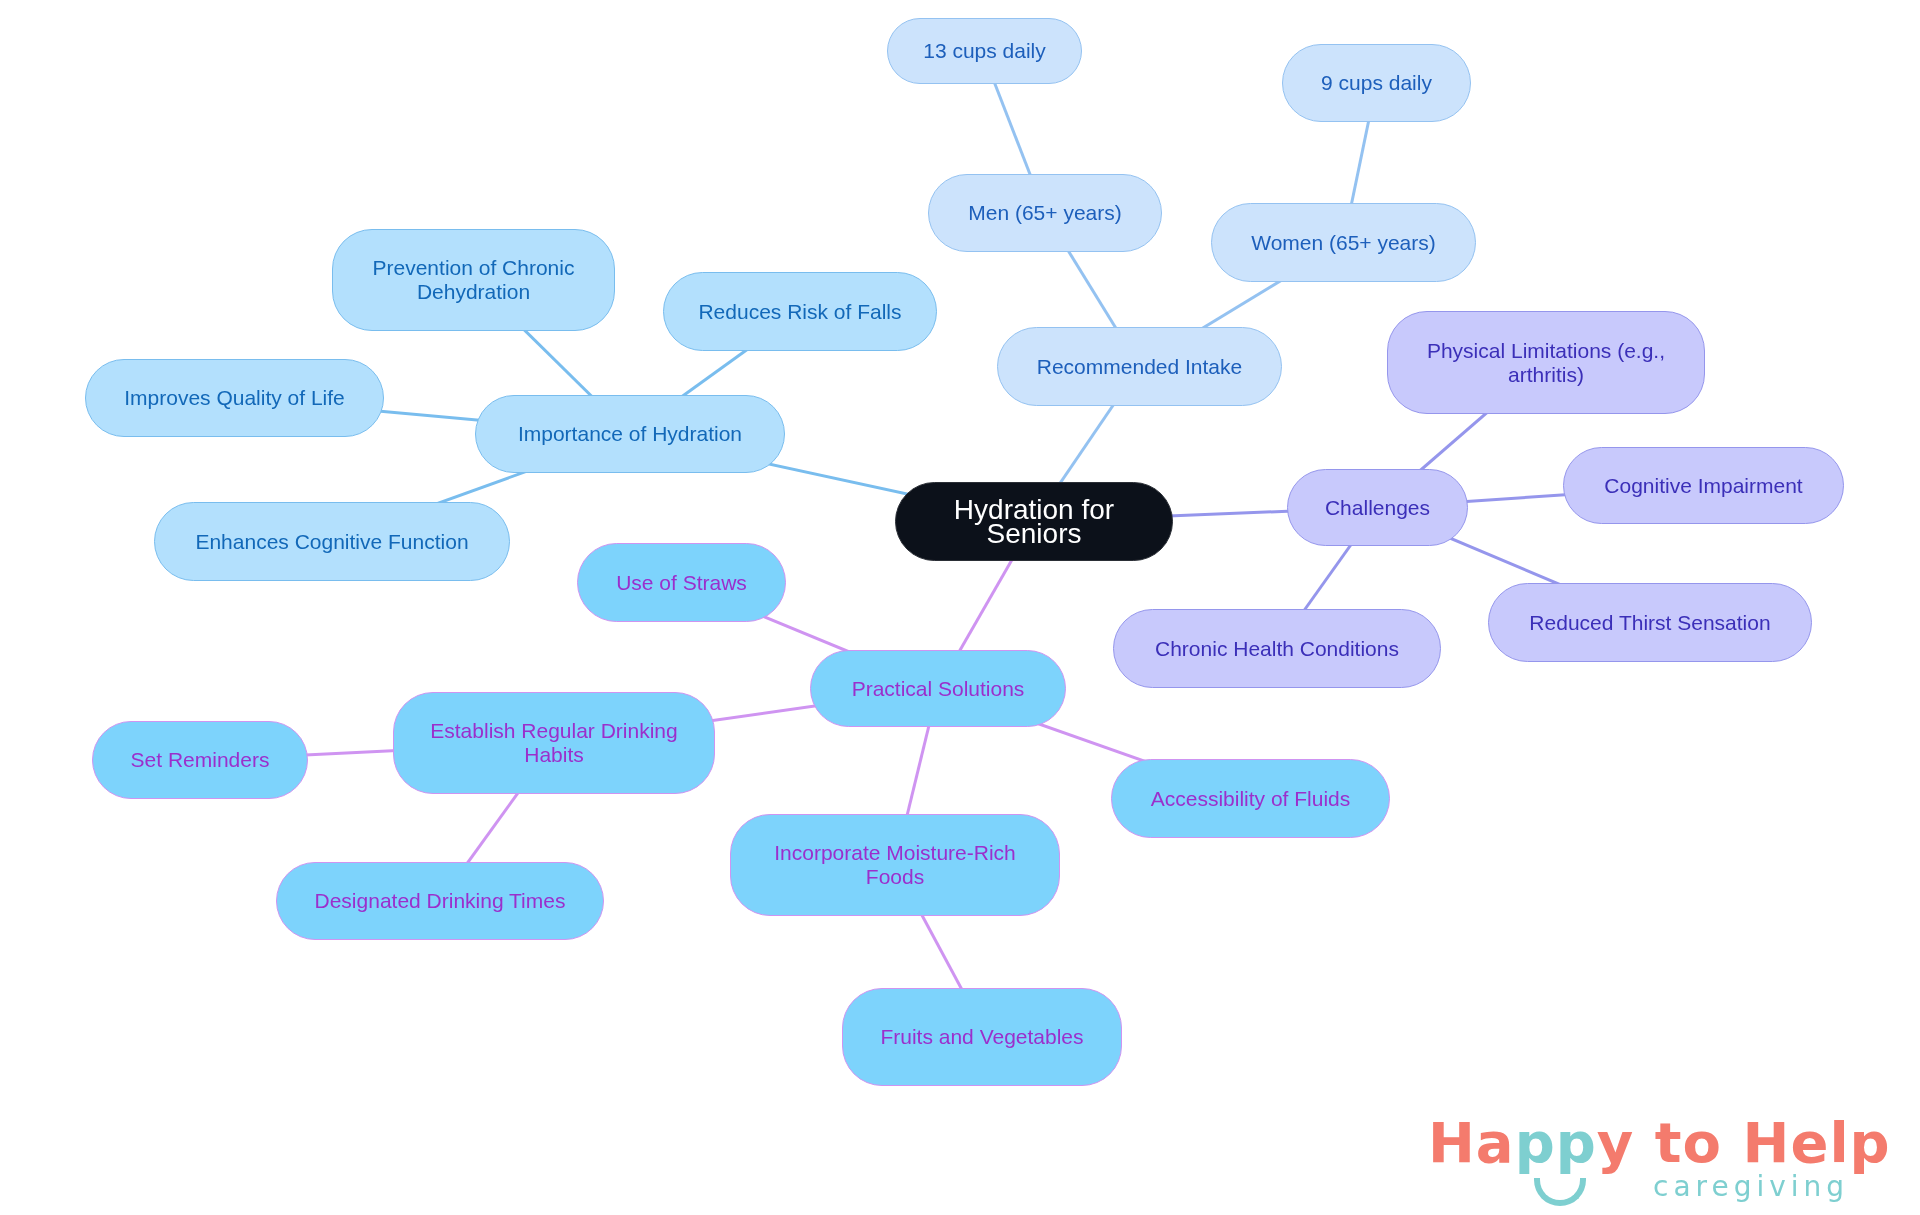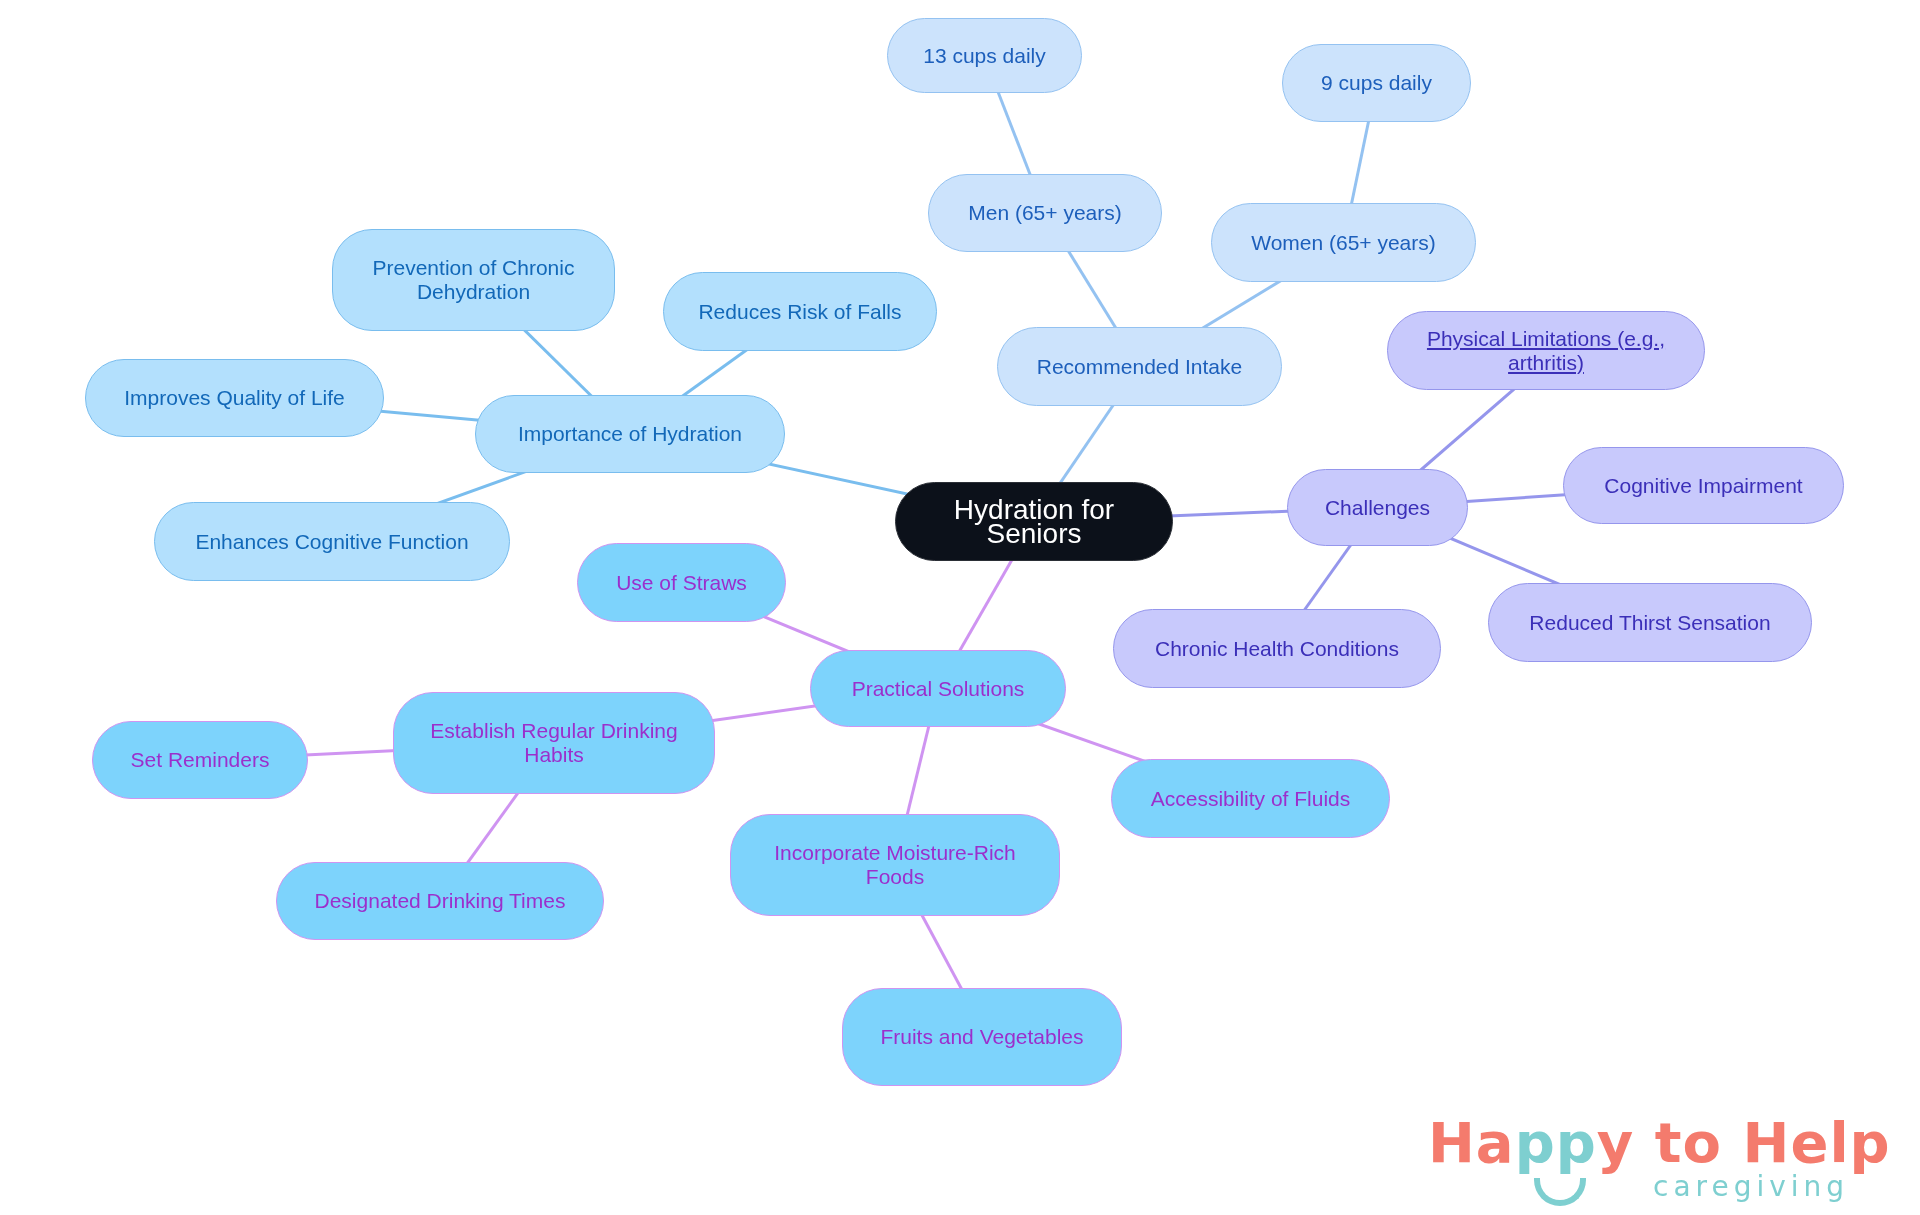--- a/index.html
+++ b/index.html
@@ -54,36 +54,36 @@
     </div>
     <div class="node imp" style="left: 85px; top: 359px; width: 299px; height: 78px;">
       <span>Improves Quality of Life</span>
     </div>
     <div class="node imp" style="left: 154px; top: 502px; width: 356px; height: 79px;">
       <span>Enhances Cognitive Function</span>
     </div>
     <div class="node imp" style="left: 475px; top: 395px; width: 310px; height: 78px;">
       <span>Importance of Hydration</span>
     </div>
-    <div class="node rec" style="left: 887px; top: 18px; width: 195px; height: 75px;">
+    <div class="node rec" style="left: 887px; top: 18px; width: 195px; height: 66px;">
       <span>13 cups daily</span>
     </div>
     <div class="node rec" style="left: 928px; top: 174px; width: 234px; height: 78px; align-items: center;">
       <span>Men (65+ years)</span>
     </div>
     <div class="node rec" style="left: 1282px; top: 44px; width: 189px; height: 78px;">
       <span>9 cups daily</span>
     </div>
     <div class="node rec" style="left: 1211px; top: 203px; width: 265px; height: 79px;">
       <span>Women (65+ years)</span>
     </div>
     <div class="node rec" style="left: 997px; top: 327px; width: 285px; height: 79px;">
       <span>Recommended Intake</span>
     </div>
-    <div class="node chl" style="left: 1387px; top: 311px; width: 318px; height: 79px; text-decoration: underline;">
+    <div class="node chl" style="left: 1387px; top: 311px; width: 318px; height: 103px;">
       <span>Physical Limitations (e.g., arthritis)</span>
     </div>
     <div class="node chl" style="left: 1563px; top: 447px; width: 281px; height: 77px;">
       <span>Cognitive Impairment</span>
     </div>
     <div class="node chl" style="left: 1488px; top: 583px; width: 324px; height: 79px;">
       <span>Reduced Thirst Sensation</span>
     </div>
     <div class="node chl" style="left: 1113px; top: 609px; width: 328px; height: 79px;">
       <span>Chronic Health Conditions</span>

